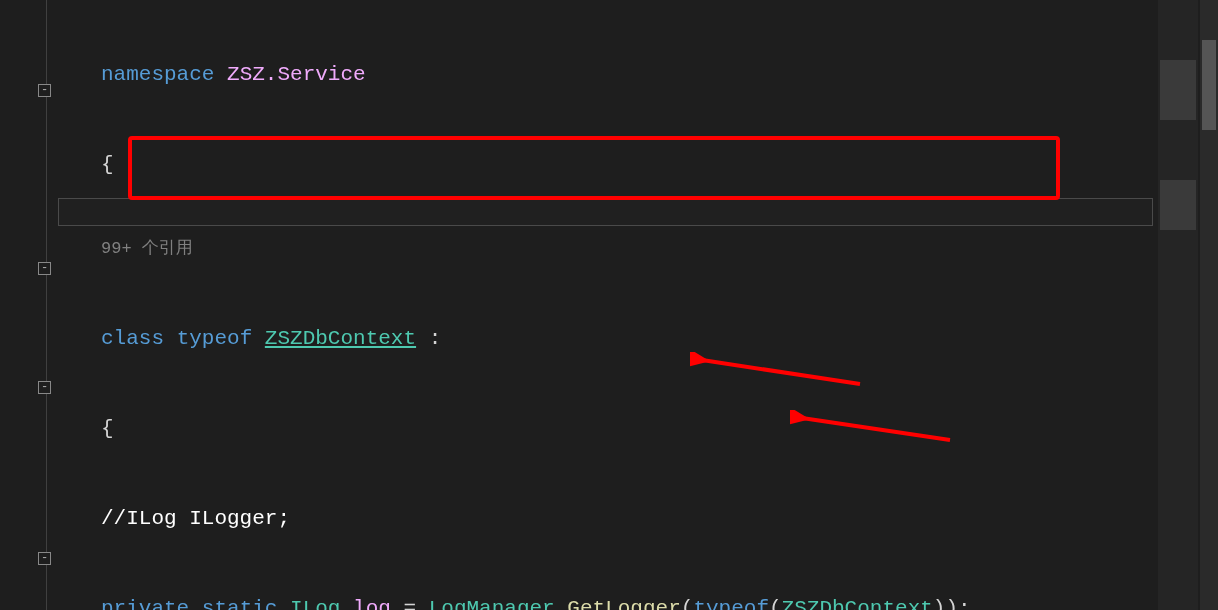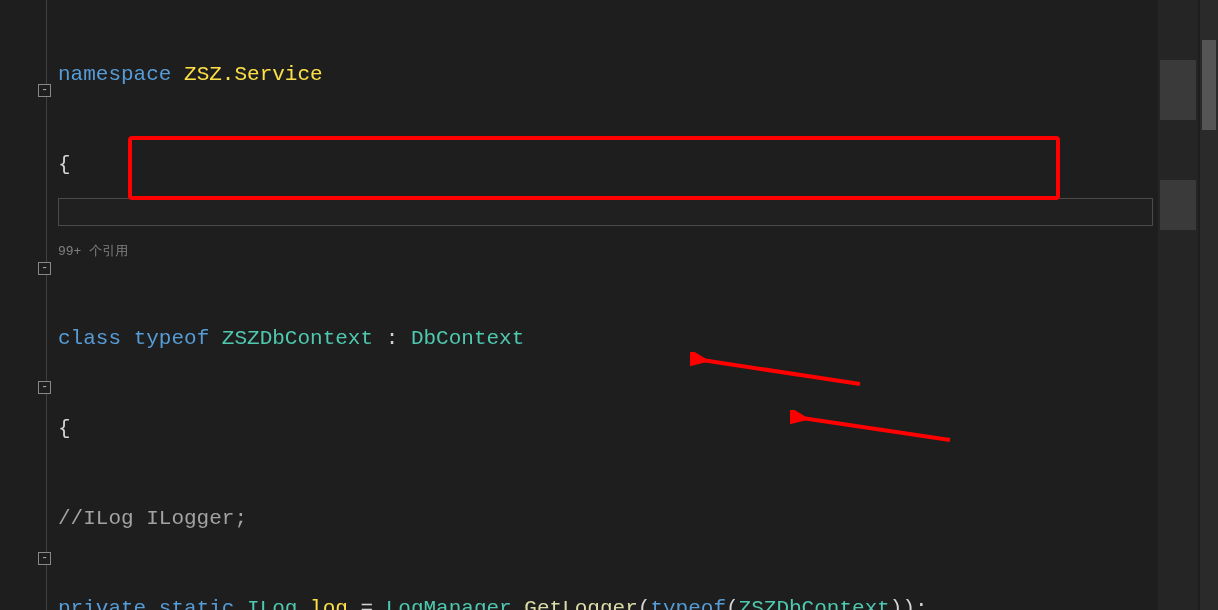--- a/index.html
+++ b/index.html
@@ -24,27 +24,27 @@
     left:0; top:0;
     width:58px; height:610px;
     background:#1e1e1e;
   }
   .code {
     position:absolute;
     left:58px; top:0;
     width:1100px;
     line-height:30px;
   }
-  .line { height:30px; display:flex; align-items:center; }
+  .line { height:30px; display:flex; align-items:flex-end;margin-left:43px; }
   .kw  { color:#569cd6; }
-  .cmt { color:#a3a3a3; }
-  .cls { color:#4ec9b0; }
+  .cmt { color:#ffffff; }
+  .cls { color:#4ec9b0;text-decoration:underline; }
   .mth { color:#dcdcaa; }
-  .id  { color:#fde047; }
-  .ref { color:#808080; font-size:13px; }
+  .id  { color:#f0abfc; }
+  .ref { color:#808080; font-size:17px; }
   .punc{ color:#d4d4d4; }
   .current-line {
     position:absolute;
     left:58px;
     width:1095px;
     height:28px;
     border:1px solid #4a4a4a;
     background:rgba(40,40,40,0.3);
   }
   .fold-ctrl {
@@ -110,21 +110,21 @@
     <div class="fold-ctrl" style="left:38px; top:381px;">-</div>
     <div class="fold-ctrl" style="left:38px; top:552px;">-</div>
   </div>
 
   <div class="current-line" style="top:198px;"></div>
 
   <div class="code">
     <div class="line"><span class="kw">namespace</span><span class="id"> ZSZ.Service</span></div>
     <div class="line"><span class="punc">{</span></div>
     <div class="line" style="height:24px;">    <span class="ref">99+ 个引用</span></div>
-    <div class="line">    <span class="kw">class </span><span class="kw">typeof </span><span class="cls">ZSZDbContext</span><span class="punc"> : </span><span class="cls">DbContext</span></div>
+    <div class="line">    <span class="kw">class </span><span class="kw">typeof </span><span class="cls">ZSZDbContext</span><span class="punc"> : </span></div>
     <div class="line">    <span class="punc">{</span></div>
     <div class="line">        <span class="cmt">//ILog ILogger;</span></div>
     <div class="line">        <span class="kw">private </span><span class="kw">static </span><span class="cls">ILog</span><span class="id"> log</span><span class="punc"> = </span><span class="cls">LogManager</span><span class="punc">.</span><span class="mth">GetLogger</span><span class="punc">(</span><span class="kw">typeof</span><span class="punc">(</span><span class="cls">ZSZDbContext</span><span class="punc">))</span><span class="punc">;</span></div>
     
     
     
     
     
     
     

